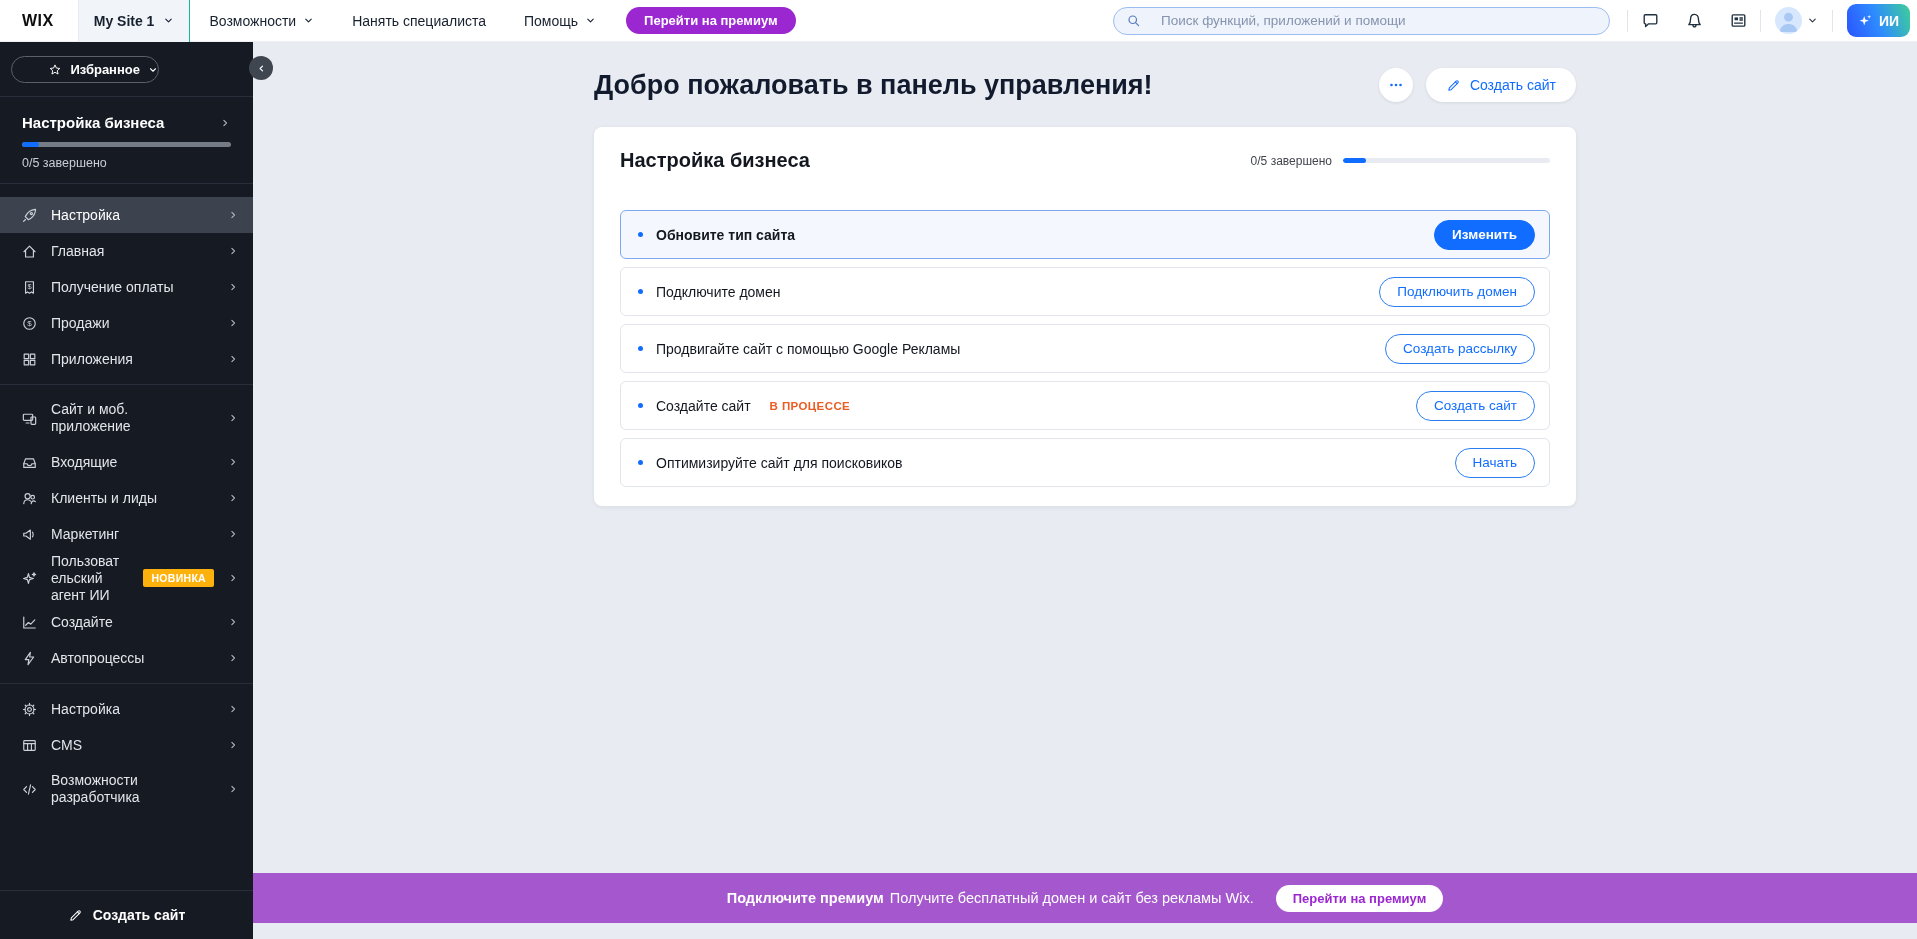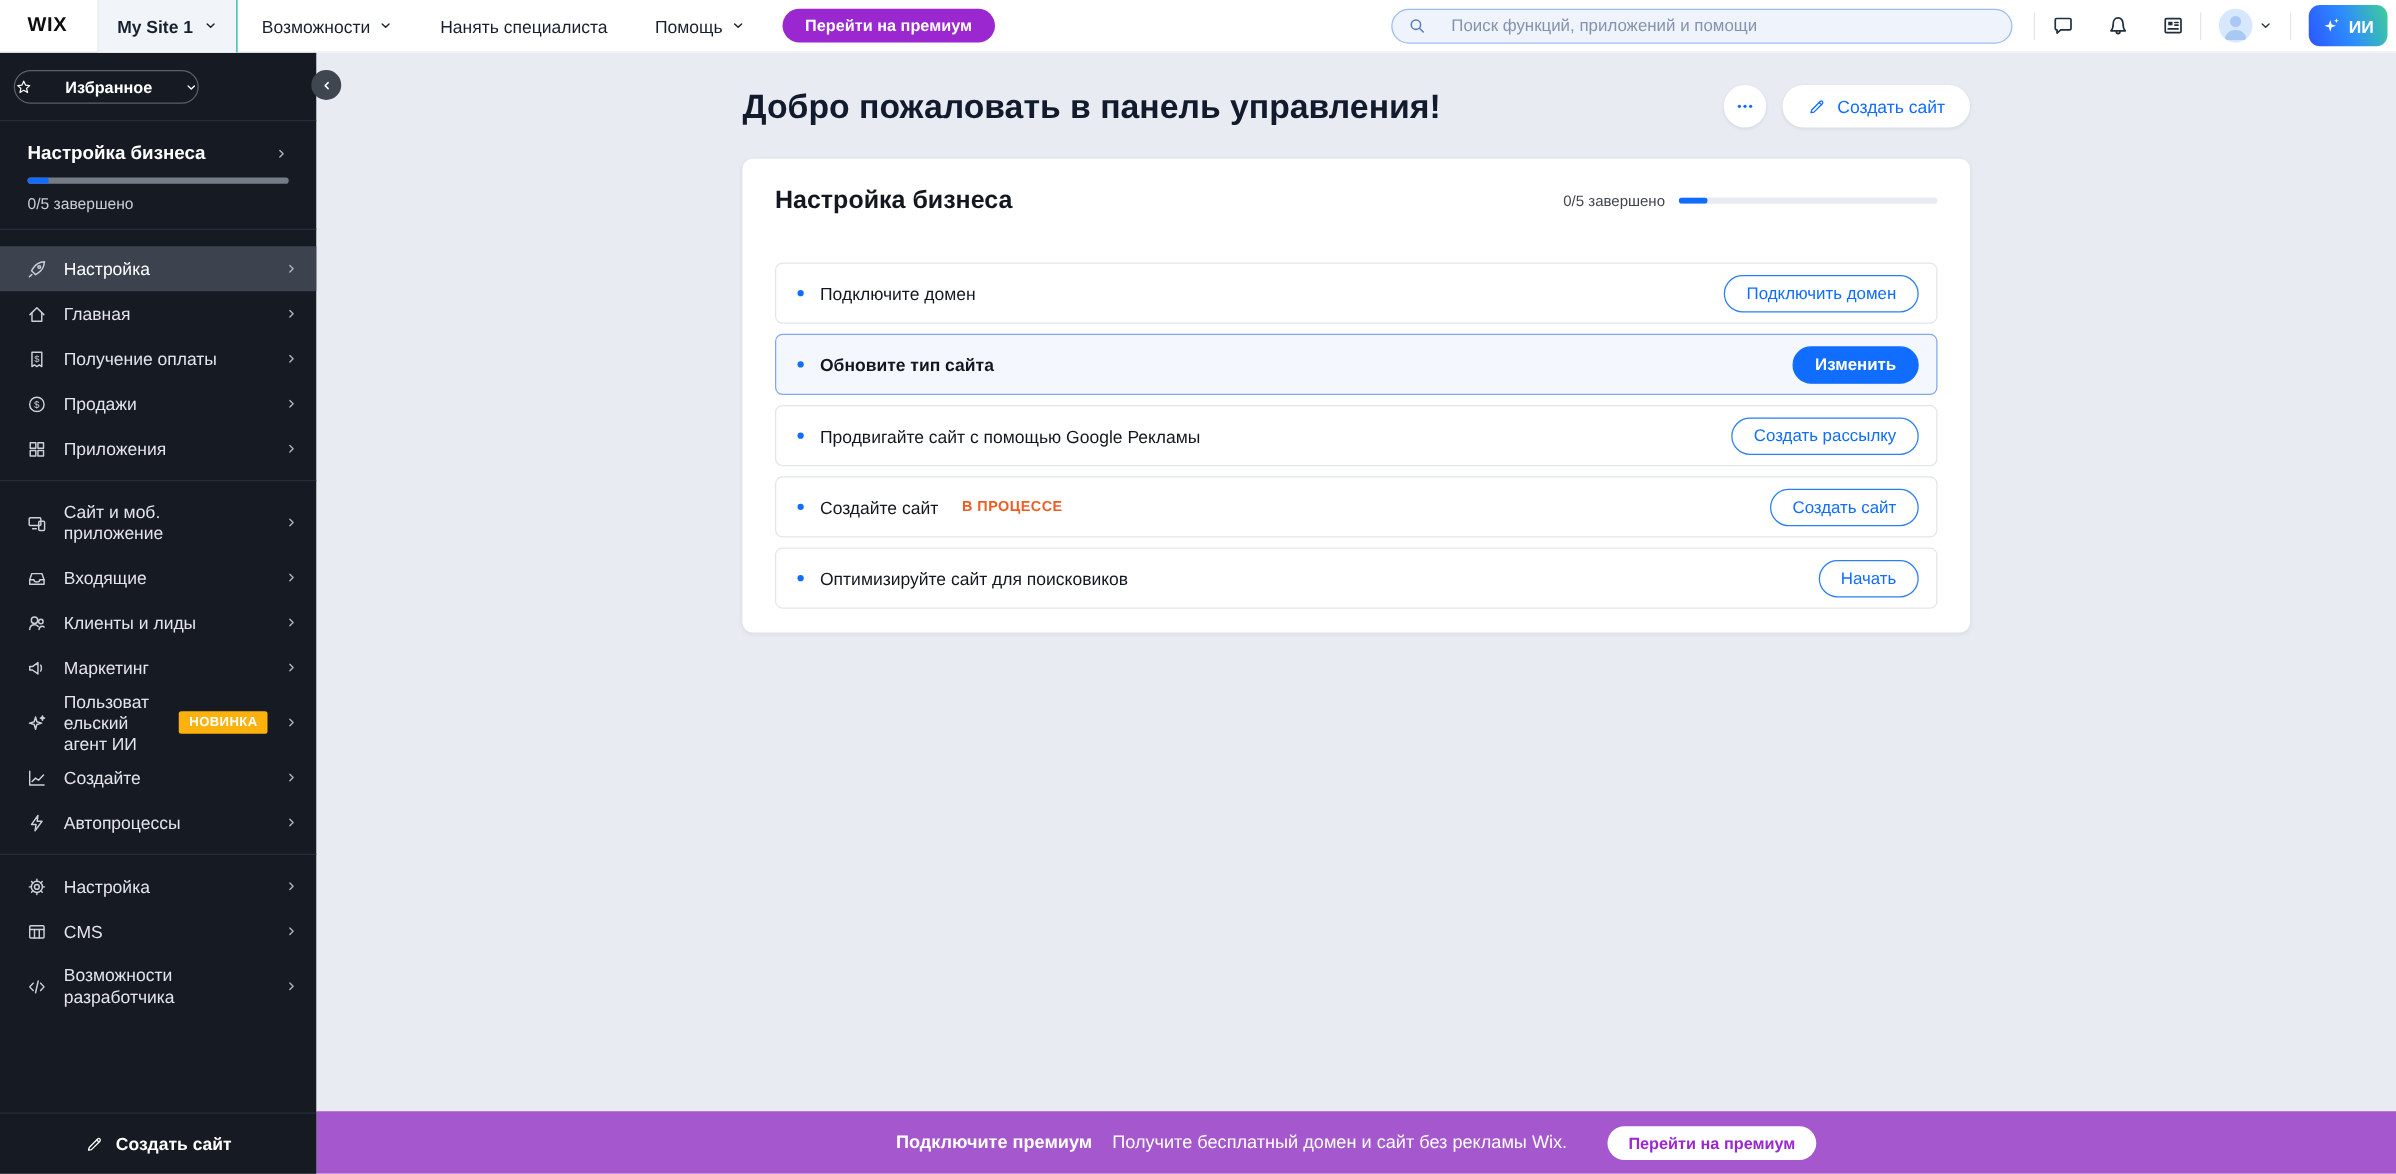--- a/index.html
+++ b/index.html
@@ -35,21 +35,21 @@
             justify-content:center; gap:6px; font-family:inherit; }
 
   
   .sidebar { position:absolute; top:42px; left:0; bottom:0; width:253px; background:#151a23;
              color:#e6e9ed; z-index:20; }
   .collapse-btn { position:absolute; top:56px; left:249px; width:24px; height:24px; border-radius:50%;
                   background:#40464f; color:#fff; border:none; cursor:pointer; z-index:40;
                   display:flex; align-items:center; justify-content:center; }
   .fav-pill { margin:14px 0 0 11px; height:27px; width:148px; border:1px solid #5a616b; border-radius:14px;
               background:transparent; color:#fff; font-size:13px; font-weight:700; cursor:pointer;
-              display:flex; align-items:center; justify-content:space-between; gap:8px; font-family:inherit; }
+              display:flex; align-items:center; justify-content:flex-end; gap:8px; font-family:inherit; }
   .side-divider { border-top:1px solid #272e3a; margin-top:13px; }
   .setup-block { padding:0 22px; }
   .setup-head { margin-top:17px; display:flex; align-items:center; justify-content:space-between;
                 cursor:pointer; }
   .setup-title { font-size:15px; font-weight:700; color:#fff; }
   .side-progress { margin-top:11px; height:5px; border-radius:3px; background:#767c86; overflow:hidden; }
   .side-progress > div { height:100%; width:8%; border-radius:3px; background:#116dff; }
   .setup-caption { margin-top:9px; font-size:12.5px; color:#c9ced6; }
   .menu { margin-top:13px; }
   .menu .side-divider { margin:7px 0; }
@@ -94,22 +94,22 @@
   .task-bullet { width:5px; height:5px; border-radius:50%; background:#116dff; margin-right:13px; flex:none; }
   .task-label { font-size:14px; color:#131720; }
   .task-row.highlighted .task-label { font-weight:700; }
   .task-status { margin-left:19px; font-size:11.5px; font-weight:700; letter-spacing:.4px; color:#eb5d23; }
   .task-spacer { flex:1; }
   .task-btn { height:30px; padding:0 17px; border-radius:15px; font-size:13.5px; cursor:pointer;
               font-family:inherit; background:transparent; border:1px solid #2b7ff2; color:#116dff; }
   .task-btn.primary { background:#116dff; border-color:#116dff; color:#fff; font-weight:600; }
 
   
-  .banner { position:absolute; left:0; right:0; bottom:0; height:50px; background:#a558ce;
-            display:flex; align-items:center; justify-content:center; gap:16px; color:#fff;
+  .banner { position:absolute; left:0; right:0; bottom:16px; height:50px; background:#a558ce;
+            display:flex; align-items:center; justify-content:center; gap:6px; color:#fff;
             font-size:14.5px; z-index:10; }
   .banner b { font-weight:700; }
   .banner-btn { margin-left:16px; height:27px; padding:0 17px; border:none; border-radius:14px;
                 background:#fff; color:#9a27d0; font-size:13px; font-weight:700; cursor:pointer;
                 font-family:inherit; }
 
   svg { display:block; }
 </style>
 </head>
 <body>
@@ -521,33 +521,33 @@
 
     <section class="card">
       <div class="card-head">
         <div class="card-title">Настройка бизнеса</div>
         <span class="card-progress-label">0/5 завершено</span>
         <div class="card-progress">
             <div></div>
           </div>
       </div>
       <div class="tasks">
+          <div class="task-row highlighted">
+    <span class="task-bullet"></span>
+    <span class="task-label">Обновите тип сайта</span>
+
+    <span class="task-spacer"></span>
+    <button class="task-btn primary">Изменить</button>
+  </div>
           <div class="task-row">
     <span class="task-bullet"></span>
     <span class="task-label">Подключите домен</span>
 
     <span class="task-spacer"></span>
     <button class="task-btn">Подключить домен</button>
-  </div>
-          <div class="task-row highlighted">
-    <span class="task-bullet"></span>
-    <span class="task-label">Обновите тип сайта</span>
-
-    <span class="task-spacer"></span>
-    <button class="task-btn primary">Изменить</button>
   </div>
           <div class="task-row">
     <span class="task-bullet"></span>
     <span class="task-label">Продвигайте сайт с помощью Google Рекламы</span>
 
     <span class="task-spacer"></span>
     <button class="task-btn">Создать рассылку</button>
   </div>
           <div class="task-row">
     <span class="task-bullet"></span>

